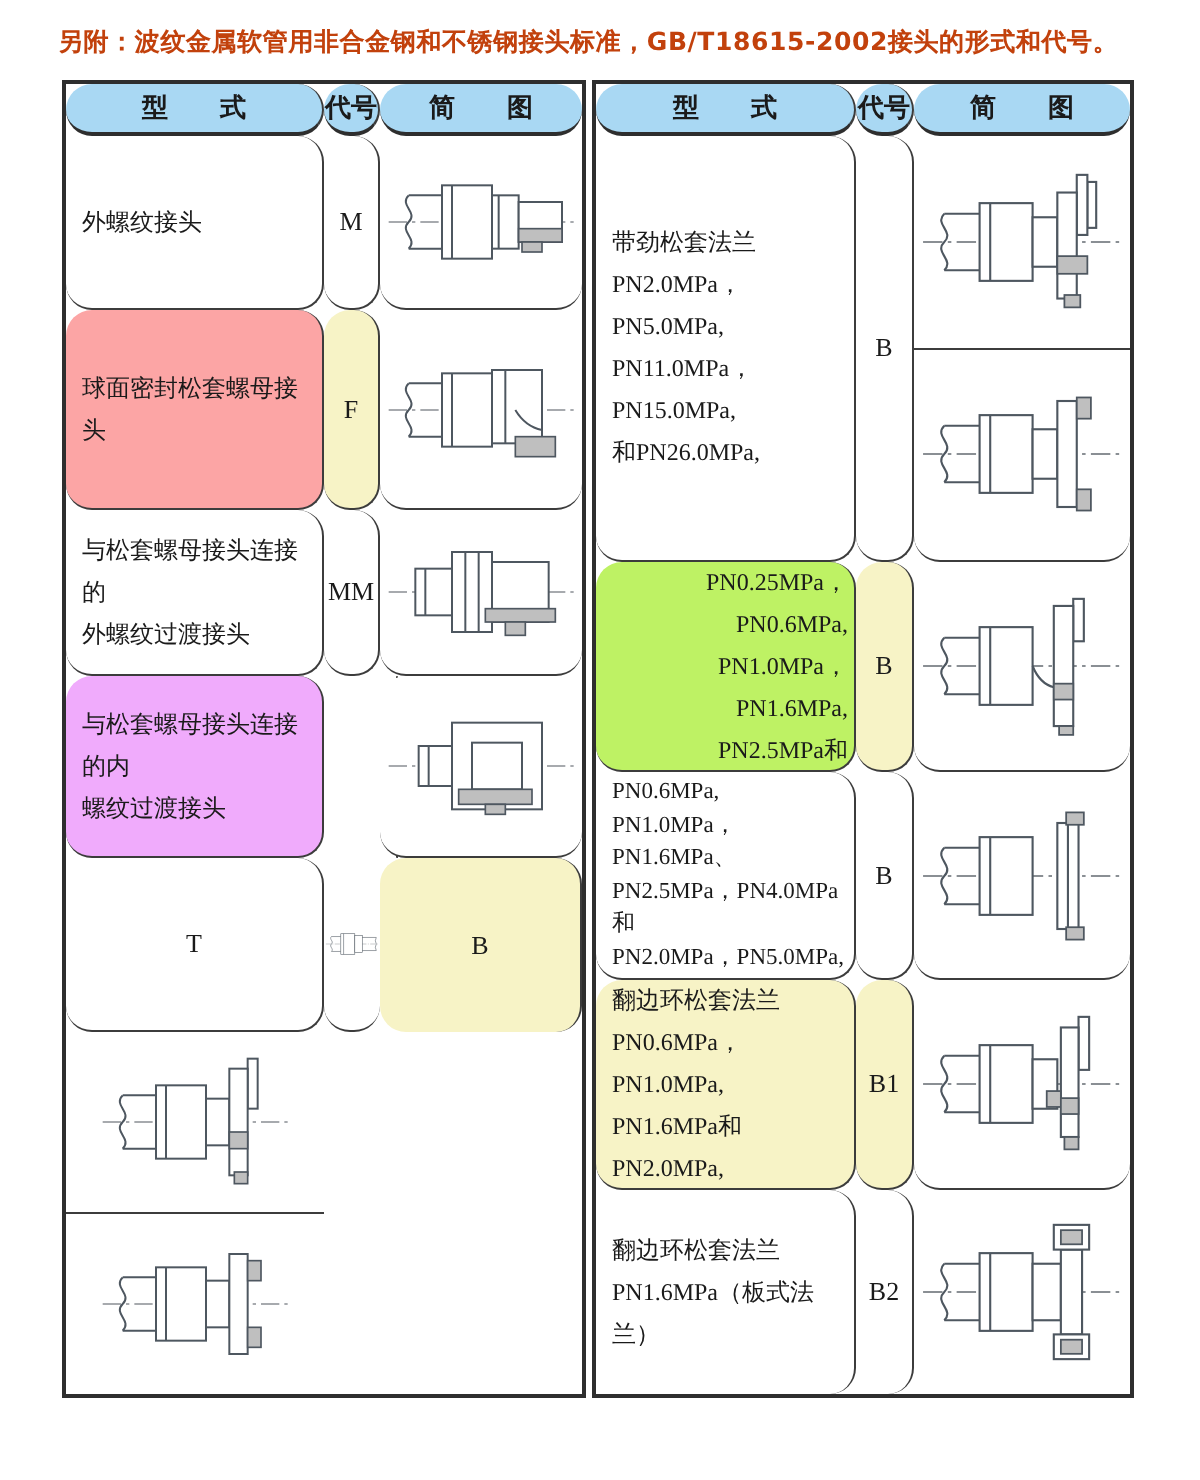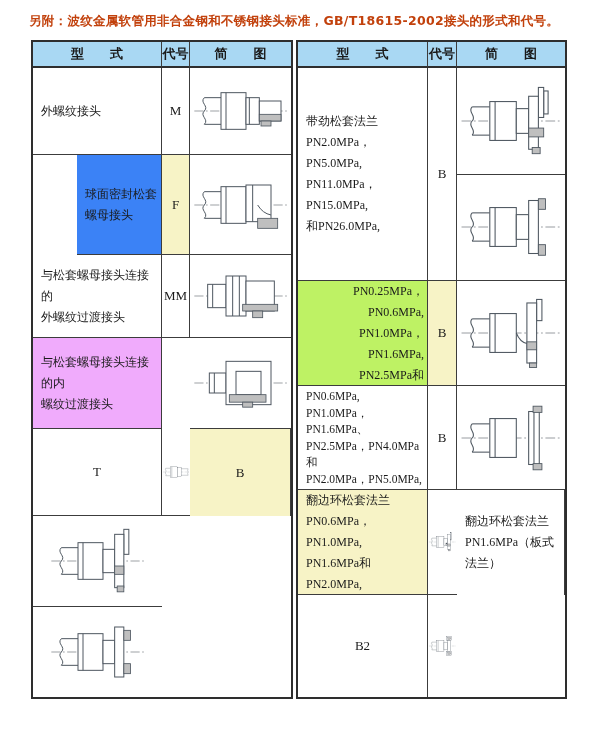--- a/index.html
+++ b/index.html
@@ -12,21 +12,21 @@
     position:absolute; left:29px; top:13px; width:560px;
     font-family:"DejaVu Sans","Liberation Sans",sans-serif;
     font-size:12.5px; font-weight:700; letter-spacing:0.3px; color:#c2410c;
   }
   .tbl {
     position:absolute; top:40px; border:2px solid #2e2e2e; background:#fff;
     display:grid; box-sizing:content-box;
   }
   .tbl-left  { left:31px;  grid-template-columns:129px 28px 101px; grid-template-rows:26px 87px 100px 83px 91px 87px 181px; }
   .tbl-right { left:296px; grid-template-columns:130px 29px 108px; grid-template-rows:26px 213px 105px 104px 105px 102px; }
-  .c { border-right:1px solid #3c3c3c; border-bottom:1px solid #3c3c3c; box-sizing:border-box; background:#fff; overflow:hidden; }
+  .c { border-right:1px solid #3c3c3c; border-bottom:1px solid #3c3c3c; box-sizing:border-box; background:#fff; overflow:hidden;border-radius:13px; }
   .c.e  { border-right:none; }
   .c.lb { border-bottom:none; }
   .th {
     display:flex; align-items:center; justify-content:center;
     font-size:13px; font-weight:700; border-bottom:2px solid #2e2e2e;
     font-family:"DejaVu Sans","Liberation Sans",sans-serif;
   }
   .type {
     display:flex; align-items:center; padding:4px 3px 4px 8px;
     font-size:12px; line-height:21px; white-space:pre-line;
@@ -74,21 +74,21 @@
         <line class="cl" x1="4" y1="40" x2="116" y2="40"></line>
         <use href="#g-hose"></use>
         <rect class="p" x="66" y="24" width="16" height="32"></rect>
           <line class="o" x1="70" y1="24" x2="70" y2="56"></line>
         <rect class="p" x="82" y="28" width="26" height="24"></rect>
         <rect class="g" x="82" y="44" width="26" height="8"></rect>
           <rect class="g" x="84" y="52" width="12" height="6"></rect>
       </svg>
     </div>
 
-    <div class="c type hl" style="background: #3b82f6; margin-left: 44px;">球面密封松套螺母接头</div>
+    <div class="c type hl" style="background: #fca5a5;">球面密封松套螺母接头</div>
     <div class="c code hl" style="background: rgb(247, 243, 198);">F</div>
     <div class="c diag e">
       <svg viewBox="0 0 120 80" width="100" height="78">
         <line class="cl" x1="4" y1="40" x2="116" y2="40"></line>
         <use href="#g-hose"></use>
         <rect class="p" x="66" y="16" width="30" height="44"></rect>
           <line class="o" x1="74" y1="16" x2="74" y2="60"></line>
         <path class="o" d="M80 40 q6 10 16 12"></path>
         <rect class="g" x="80" y="56" width="24" height="12"></rect>
       </svg>
@@ -230,20 +230,21 @@
         <rect class="p" x="80" y="10" width="12" height="60"></rect>
           <line class="o" x1="86" y1="10" x2="86" y2="70"></line>
         <rect class="g" x="85" y="4" width="10" height="7"></rect>
           <rect class="g" x="85" y="69" width="10" height="7"></rect>
       </svg>
     </div>
 
     <div class="c type hl" style="background: rgb(247, 243, 198);">翻边环松套法兰
 PN0.6MPa，PN1.0MPa,
 PN1.6MPa和PN2.0MPa,</div>
+    <div class="c code hl" style="background: rgb(247, 243, 198);">B1</div>
     <div class="c diag e">
       <svg viewBox="0 0 120 80" width="106" height="86">
         <line class="cl" x1="4" y1="40" x2="116" y2="40"></line>
         <use href="#g-hose"></use>
         <rect class="p" x="66" y="26" width="14" height="28"></rect>
         <rect class="p" x="92" y="2" width="6" height="30"></rect>
         <rect class="p" x="82" y="8" width="10" height="62"></rect>
         <rect class="g" x="74" y="44" width="8" height="9"></rect>
         <rect class="g" x="82" y="48" width="10" height="9"></rect>
           <rect class="g" x="84" y="70" width="8" height="7"></rect>

